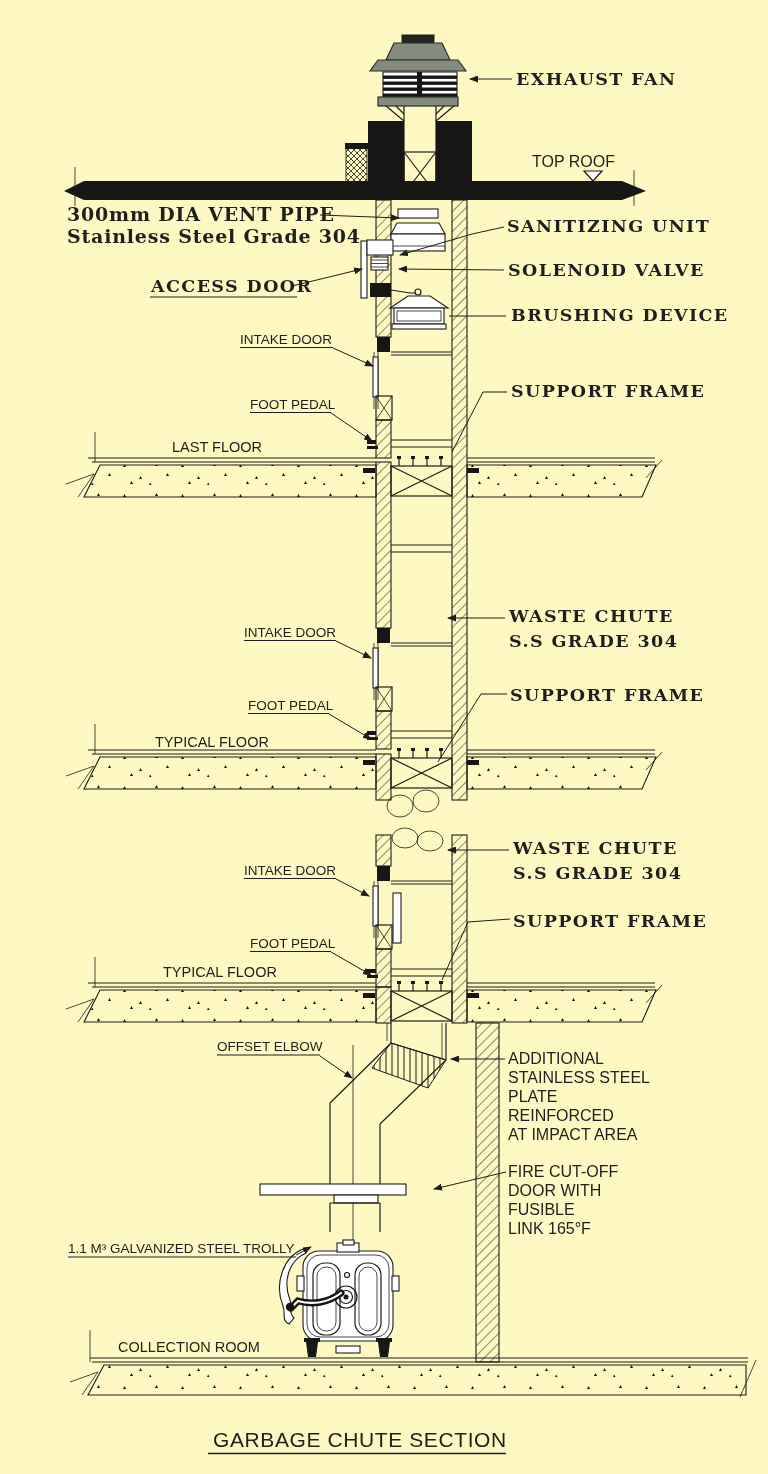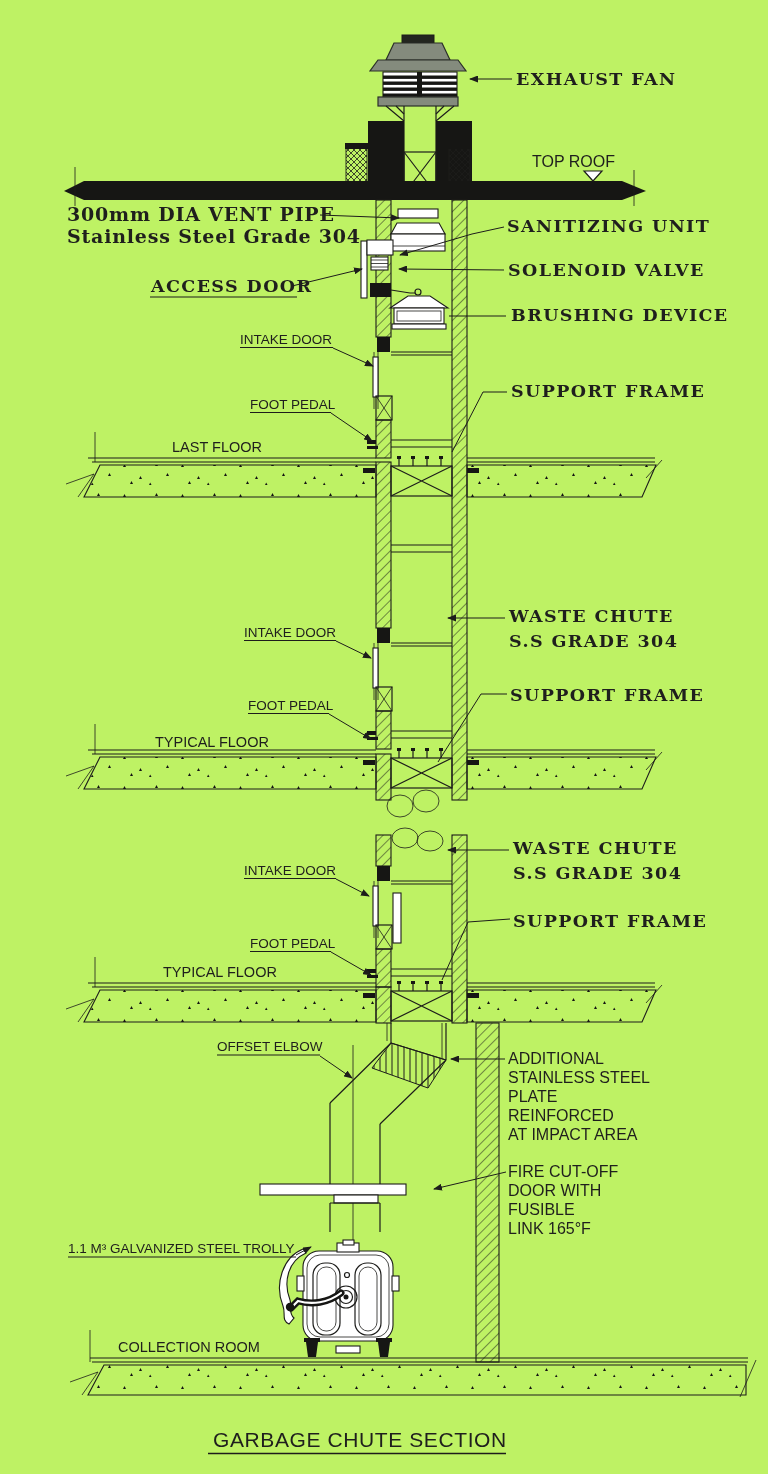--- a/index.html
+++ b/index.html
@@ -1,16 +1,16 @@
 <!DOCTYPE html>
 <html><head>
 <meta charset="utf-8">
 <style>
   html,body{margin:0;padding:0;background:#ffffff;}
-  #page{width:768px;height:1474px;position:relative;background:#bef264;overflow:hidden;}
+  #page{width:768px;height:1474px;position:relative;background:#fef9c3;overflow:hidden;}
   svg{display:block;}
   .ink{stroke:#1d1d1b;fill:none;stroke-width:1.2;}
   .thin{stroke:#1d1d1b;fill:none;stroke-width:0.8;}
   .solid{fill:#161614;stroke:none;}
   .wall{fill:url(#hatch);stroke:#1d1d1b;stroke-width:1.1;}
   .slab{fill:url(#stipple);stroke:#1d1d1b;stroke-width:1.1;}
   .white{fill:#ffffff;stroke:#1d1d1b;stroke-width:1.1;}
   .leader{stroke:#1d1d1b;fill:none;stroke-width:1;}
   text{fill:#1f1f1d;}
   .cad{font-family:"DejaVu Serif","Liberation Serif",serif;font-weight:700;font-size:17.5px;letter-spacing:1.4px;}

